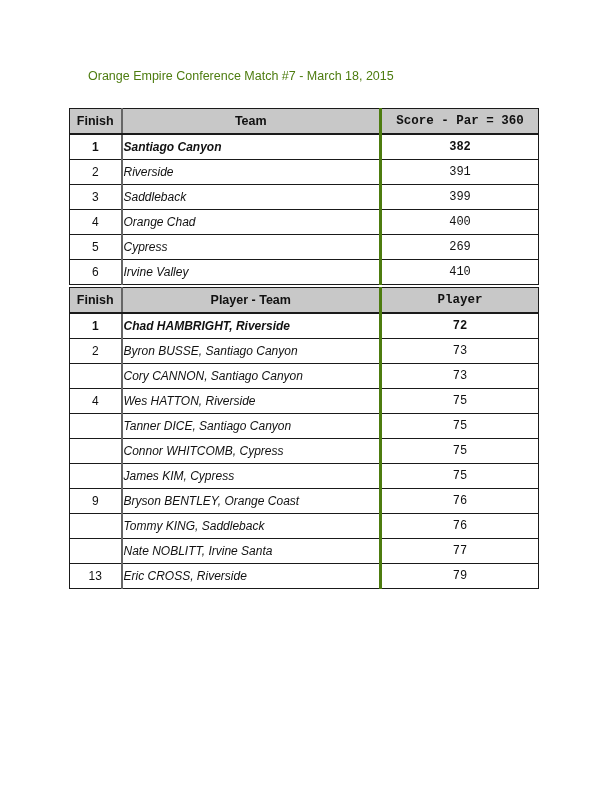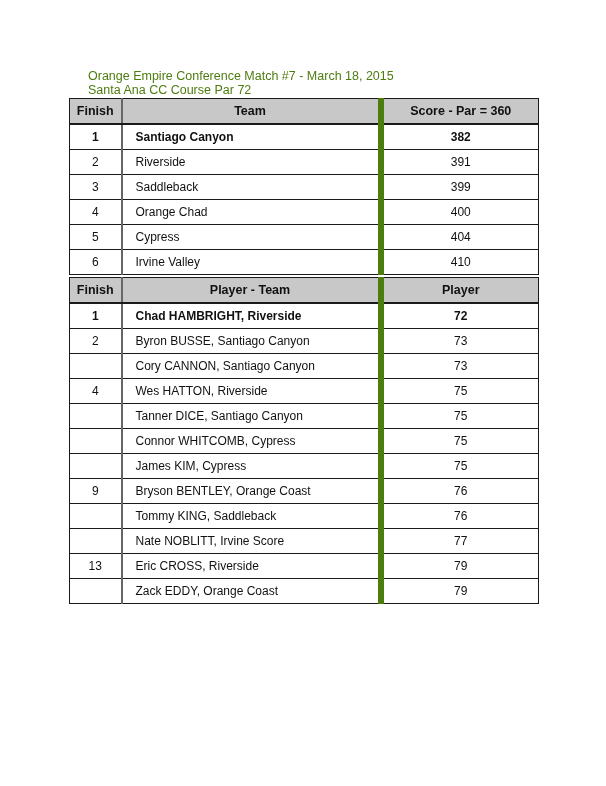--- a/index.html
+++ b/index.html
@@ -8,47 +8,47 @@
       font-family: "Liberation Sans", sans-serif; color: #111;
     }
     .title-block {
       position: absolute; left: 70px; top: 69px;
       font-size: 12.5px; line-height: 14px; color: #4d7c0f; margin-left: 18px;
     }
     table.results {
       position: absolute; left: 69px; width: 469px;
       border-collapse: collapse; table-layout: fixed;
       font-size: 12px;
+      margin-top: 10px;
     }
     table.results col.c-finish { width: 52px; }
     table.results col.c-name { width: 259px; }
     table.results col.c-score { width: 158px; }
     table.results th, table.results td {
       height: 24px; padding: 0; border: 1px solid #1a1a1a;
       vertical-align: middle;
     }
     table.results th {
       background: #c8c8c8; font-weight: bold; text-align: center; font-size: 12.5px;
       border-bottom: 2px solid #1a1a1a;
     }
     table.results td.finish, table.results td.score { text-align: center; }
-    table.results td.name { text-align: left; padding-left: 13px; }
+    table.results td.name { text-align: left; padding-left: 1px; font-style: italic; }
     table.results td.c-mid, table.results th.c-mid { border-left: 2px solid #666; }
-    table.results td.c-right, table.results th.c-right { border-left: 6px solid #4d7c0f; }
+    table.results td.c-right, table.results th.c-right { border-left: 3px solid #4d7c0f; font-family: Liberation Mono, monospace; }
     tr.winner td { font-weight: bold; }
     #team-table { top: 98px; }
     #player-table { top: 277px; }
     table.results { border: 1.5px solid #1a1a1a; }
   </style>
 </head>
 <body>
 
 <div class="title-block">
   <div>Orange Empire Conference Match #7 - March 18, 2015</div>
-  <div>Santa Ana CC Course Par 72</div>
 </div>
 
 <table class="results" id="team-table">
   <colgroup>
       <col class="c-finish">
       <col class="c-name">
       <col class="c-score">
     </colgroup>
   <thead>
     <tr>
@@ -74,21 +74,21 @@
         <td class="score c-right">399</td>
       </tr>
       <tr>
         <td class="finish">4</td>
         <td class="name c-mid">Orange Chad</td>
         <td class="score c-right">400</td>
       </tr>
       <tr>
         <td class="finish">5</td>
         <td class="name c-mid">Cypress</td>
-        <td class="score c-right">404</td>
+        <td class="score c-right">269</td>
       </tr>
       <tr>
         <td class="finish">6</td>
         <td class="name c-mid">Irvine Valley</td>
         <td class="score c-right">410</td>
       </tr>
     </tbody>
 </table>
 
 <table class="results" id="player-table">
@@ -145,27 +145,22 @@
         <td class="name c-mid">Bryson BENTLEY, Orange Coast</td>
         <td class="score c-right">76</td>
       </tr>
       <tr>
         <td class="finish"></td>
         <td class="name c-mid">Tommy KING, Saddleback</td>
         <td class="score c-right">76</td>
       </tr>
       <tr>
         <td class="finish"></td>
-        <td class="name c-mid">Nate NOBLITT, Irvine Score</td>
+        <td class="name c-mid">Nate NOBLITT, Irvine Santa</td>
         <td class="score c-right">77</td>
       </tr>
       <tr>
         <td class="finish">13</td>
         <td class="name c-mid">Eric CROSS, Riverside</td>
         <td class="score c-right">79</td>
       </tr>
-      <tr>
-        <td class="finish"></td>
-        <td class="name c-mid">Zack EDDY, Orange Coast</td>
-        <td class="score c-right">79</td>
-      </tr>
     </tbody>
 </table>
 
 </body></html>

